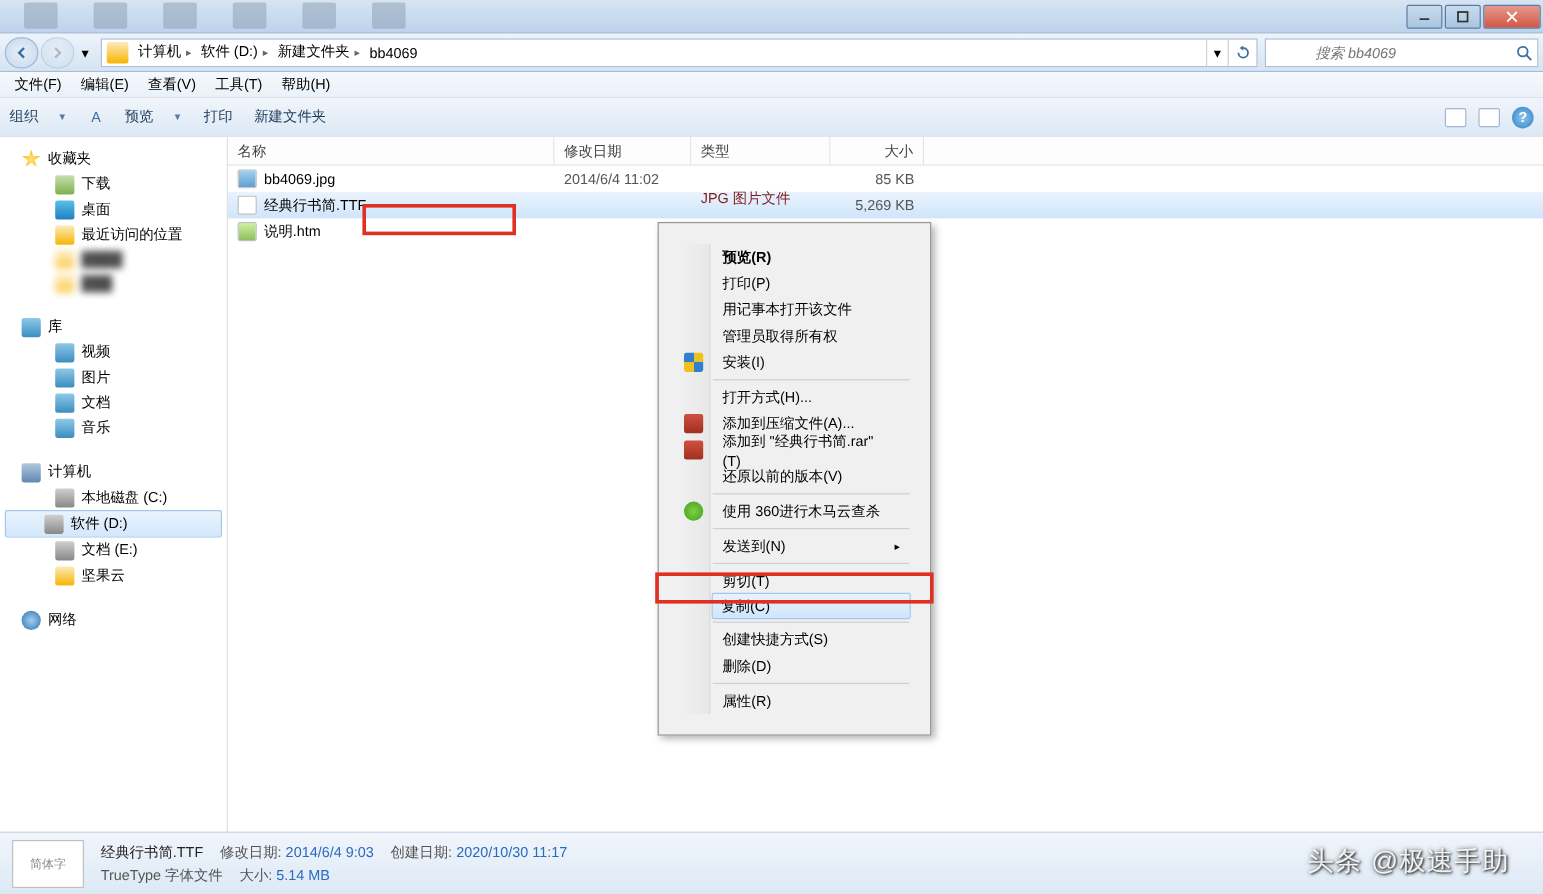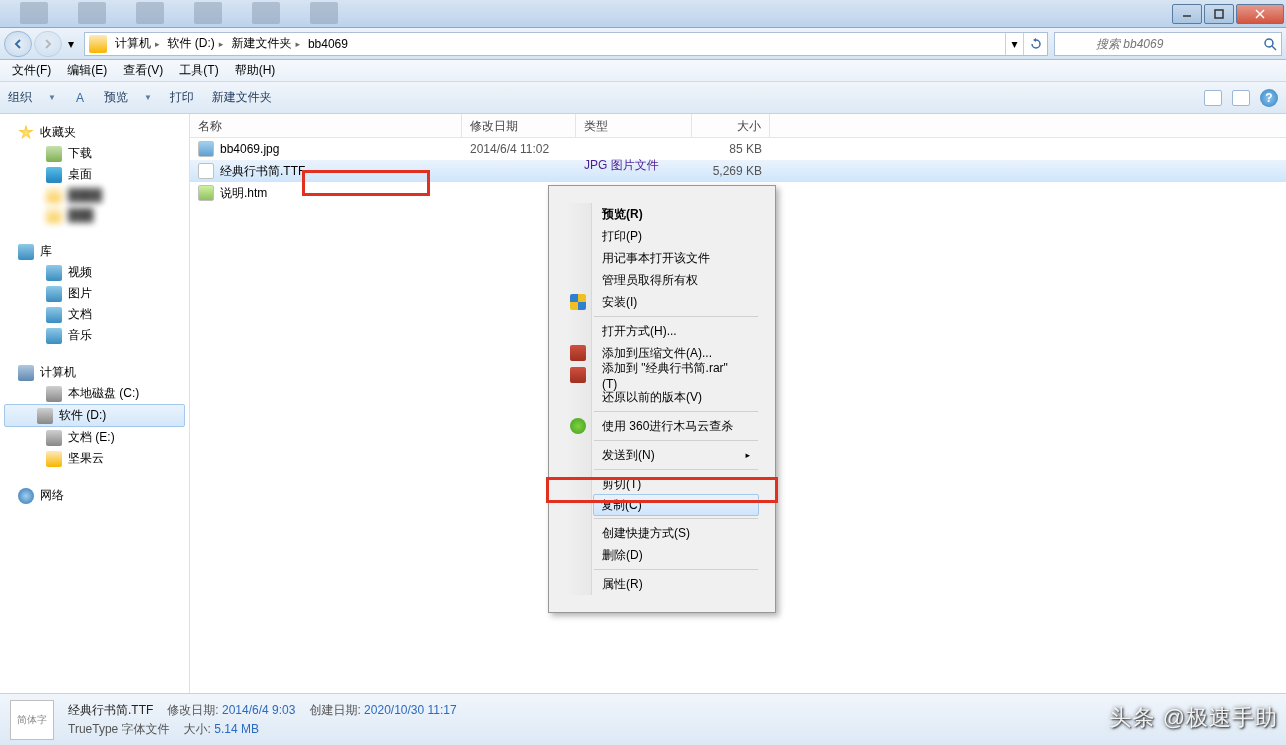--- a/index.html
+++ b/index.html
@@ -68,21 +68,21 @@
 .fl-col { padding: 4px 8px; border-right: 1px solid #e5e5e5; color: #444; }
 .fl-col.name { width: 272px; }
 .fl-col.date { width: 114px; }
 .fl-col.type { width: 116px; }
 .fl-col.size { width: 78px; text-align: right; }
 .fl-row { display: flex; height: 22px; align-items: center; }
 .fl-row.sel { background: linear-gradient(#eaf3fd, #cfe5fb); }
 .fl-cell { padding: 0 8px; overflow: hidden; white-space: nowrap; }
 .fl-cell.name { width: 272px; display: flex; align-items: center; gap: 6px; }
 .fl-cell.date { width: 114px; color: #555; }
-.fl-cell.type { width: 116px; color: #4c1d95; margin-top: 32px; }
+.fl-cell.type { width: 116px; color: #7f1d1d; margin-top: 32px; }
 .fl-cell.size { width: 78px; text-align: right; color: #555; }
 .file-ico { width: 16px; height: 16px; border: 1px solid #c0c0c0; background: #fff; border-radius: 2px; flex-shrink: 0; }
 .file-ico.img { background: linear-gradient(#a0d0f0, #60a0d0); }
 .file-ico.font { background: #fff; }
 .file-ico.htm { background: linear-gradient(#d0f0a0, #90c060); }
 
 
 .red-box { position: absolute; border: 3px solid #e03020; pointer-events: none; }
 .red1 { left: 302px; top: 170px; width: 128px; height: 26px; }
 .red2 { left: 546px; top: 477px; width: 232px; height: 26px; }
@@ -95,25 +95,25 @@
 .ctx-item.hover { background: linear-gradient(#eaf3fd, #cfe5fb); border: 1px solid #a3c8ec; border-radius: 2px; margin: -1px; padding-left: 7px; }
 .ctx-item .arrow { position: absolute; right: 8px; font-size: 9px; }
 .ctx-sep { height: 1px; background: #d0d0d0; margin: 3px 0 3px 0px; }
 .ctx-ico { position: absolute; left: -24px; width: 16px; height: 16px; }
 .ctx-ico.shield { background: conic-gradient(#f0c020 0 25%, #3080d0 25% 50%, #f0c020 50% 75%, #3080d0 75%); border-radius: 2px; }
 .ctx-ico.rar { background: linear-gradient(#d05040, #a03020); border-radius: 2px; }
 .ctx-ico.g360 { background: radial-gradient(#80d040, #40a020); border-radius: 50%; }
 
 
 .status { position: absolute; bottom: 0; left: 0; right: 0; height: 52px; background: linear-gradient(#f1f5fb, #dce9f5); border-top: 1px solid #c3d3e5; display: flex; align-items: center; padding: 4px 10px; gap: 14px; }
-.status-thumb { width: 44px; height: 40px; background: #fff; border: 1px solid #c0c0c0; display: flex; align-items: center; justify-content: center; font-size: 10px; color: #888; }
+.status-thumb { width: 60px; height: 40px; background: #fff; border: 1px solid #c0c0c0; display: flex; align-items: center; justify-content: center; font-size: 10px; color: #888; }
 .status-info { display: flex; flex-direction: column; gap: 2px; }
 .status-info .line { display: flex; gap: 14px; color: #555; }
 .status-info .fname { color: #222; }
-.watermark { position: absolute; right: 8px; bottom: 12px; font-size: 22px; color: rgba(255,255,255,0.9); text-shadow: 0 0 4px rgba(0,0,0,0.6), 1px 1px 2px rgba(0,0,0,0.8); font-weight: 500; letter-spacing: 1px; }
+.watermark { position: absolute; right: 28px; bottom: 12px; font-size: 22px; color: rgba(255,255,255,0.9); text-shadow: 0 0 4px rgba(0,0,0,0.6), 1px 1px 2px rgba(0,0,0,0.8); font-weight: 500; letter-spacing: 1px; }
 </style>
 </head>
 <body>
 
 <div class="titlebar">
   <div class="task-icons">
     <div></div>
       <div></div>
       <div></div>
       <div></div>
@@ -224,20 +224,24 @@
           <span>收藏夹</span>
         </div>
       <div class="sb-item">
           <div class="ico dl-ico"></div>
           <span>下载</span>
         </div>
       <div class="sb-item">
           <div class="ico desk-ico"></div>
           <span>桌面</span>
         </div>
+      <div class="sb-item">
+          <div class="ico folder-ico-sm"></div>
+          <span>最近访问的位置</span>
+        </div>
       <div class="sb-item blur">
           <div class="ico folder-ico-sm"></div>
           <span>████</span>
         </div>
       <div class="sb-item blur">
           <div class="ico folder-ico-sm"></div>
           <span>███</span>
         </div>
     </div>
     <div class="sb-group">

